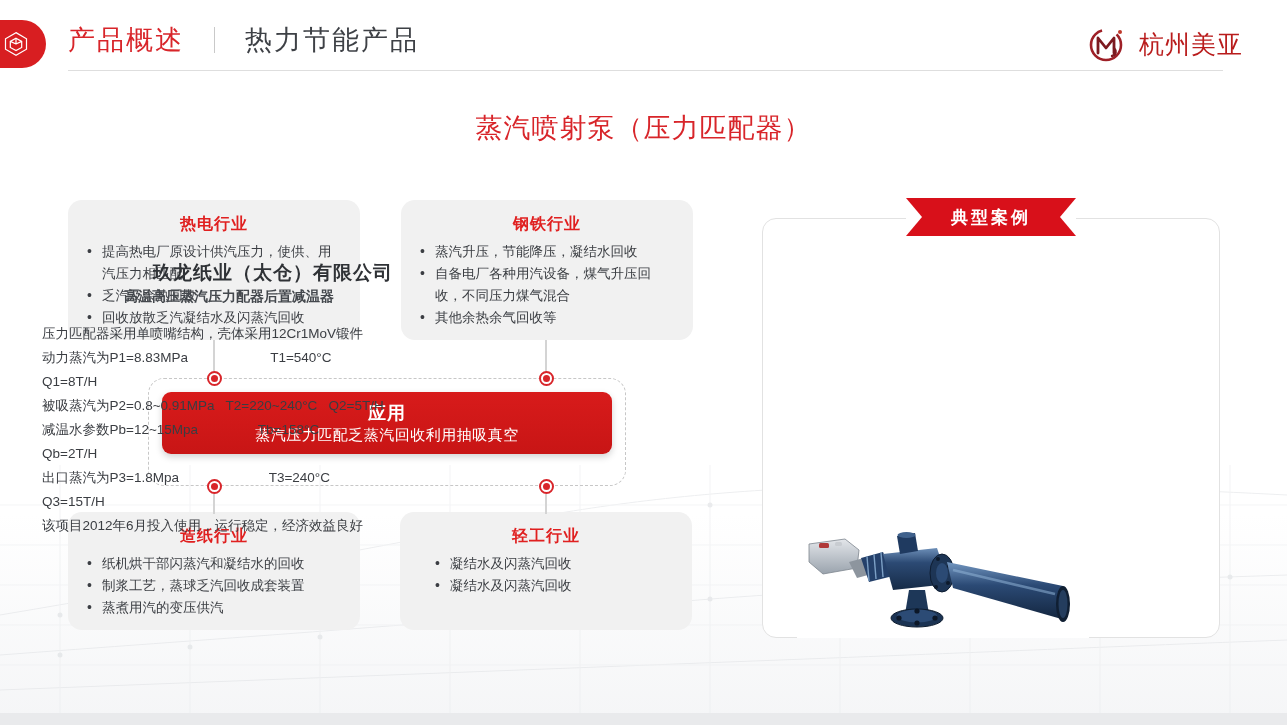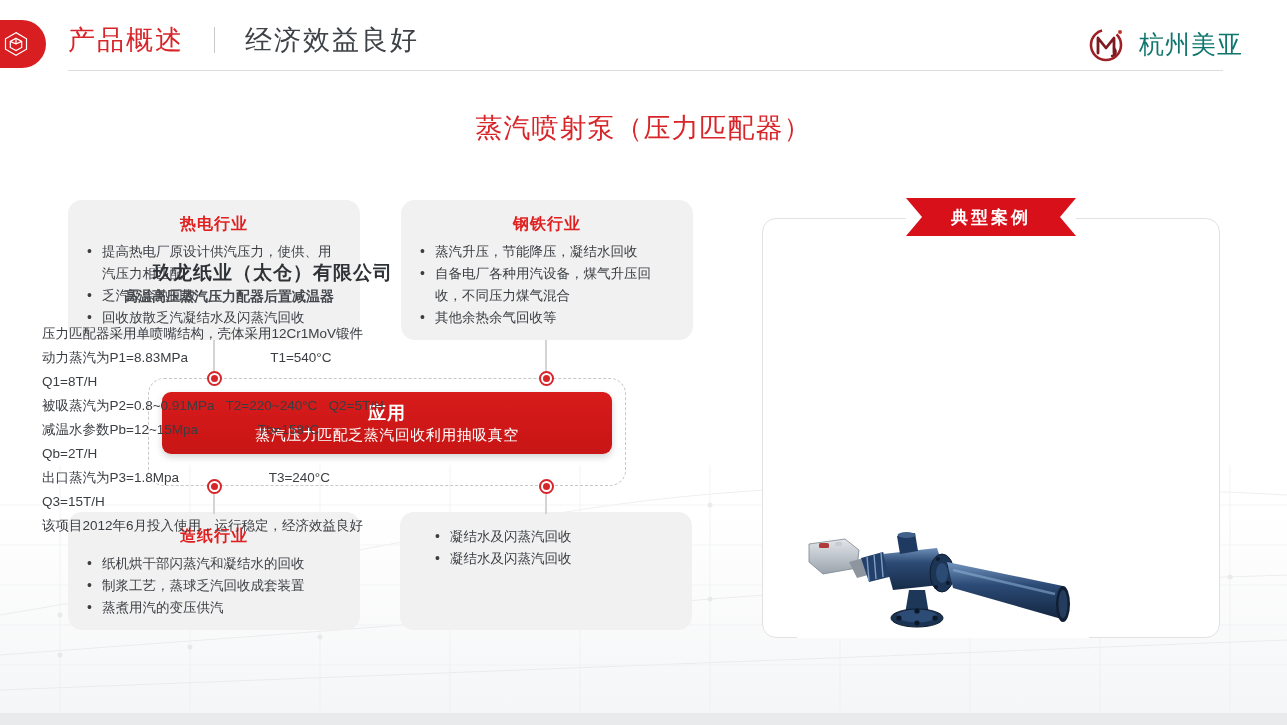--- a/index.html
+++ b/index.html
@@ -73,21 +73,21 @@
     position: absolute; left: 68px; top: 70px;
     width: 1155px; height: 1px;
     background: #dedede;
   }
   .brand {
     position: absolute; right: 44px; top: 22px;
     display: flex; align-items: center; gap: 10px;
   }
   .brand-mark { width: 44px; height: 44px; display:block; }
   .brand-name {
-    font-size: 25px; color: #0f766e; letter-spacing: 1px;
+    font-size: 25px; color: #b91c1c; letter-spacing: 1px;
   }
 
   
   .slide-title {
     position: absolute; left: 0; top: 110px;
     width: 1287px; text-align: center;
     font-size: 27px; color: #d8252a; letter-spacing: 1px;
   }
 
   
@@ -284,21 +284,21 @@
           <polygon points="16,3 28,10 28,22 16,29 4,22 4,10"></polygon>
           <polygon points="16,9.5 22.5,13 22.5,20 16,23.5 9.5,20 9.5,13"></polygon>
           <path d="M16 9.5 L16 16 M16 16 L22.5 13 M16 16 L9.5 13"></path>
         </svg>
       </span>
     </div>
 
     <div class="header-title-wrap">
       <span class="header-title-main">产品概述</span>
       <span class="header-divider-vert"></span>
-      <span class="header-title-sub">经济效益良好</span>
+      <span class="header-title-sub">热力节能产品</span>
     </div>
 
     <div class="header-rule"></div>
 
     <div class="brand">
       <span class="brand-mark">
         <svg width="44" height="44" viewBox="0 0 44 44">
           <circle cx="21" cy="23" r="15" fill="none" stroke="#9e2027" stroke-width="2.6" stroke-dasharray="78 16" transform="rotate(-45 21 23)"></circle>
           <path d="M13 31 L13 16 L21 26 L29 16 L29 31" fill="none" stroke="#7c1a20" stroke-width="2.8" stroke-linejoin="round" stroke-linecap="round"></path>
           <path d="M29 26 C 32 29, 31 33, 27 34" fill="none" stroke="#7c1a20" stroke-width="2.4" stroke-linecap="round"></path>
@@ -334,20 +334,21 @@
     <div class="ind-card c-bl">
       <div class="ind-title">造纸行业</div>
       <ul class="ind-list">
         <li>纸机烘干部闪蒸汽和凝结水的回收</li>
         <li>制浆工艺，蒸球乏汽回收成套装置</li>
         <li>蒸煮用汽的变压供汽</li>
       </ul>
     </div>
 
     <div class="ind-card c-br">
+      <div class="ind-title">轻工行业</div>
       <ul class="ind-list">
         <li>凝结水及闪蒸汽回收</li>
         <li>凝结水及闪蒸汽回收</li>
       </ul>
     </div>
 
     <div class="stem stem-tl"></div>
     <div class="stem stem-tr"></div>
     <div class="stem stem-bl"></div>
     <div class="stem stem-br"></div>

